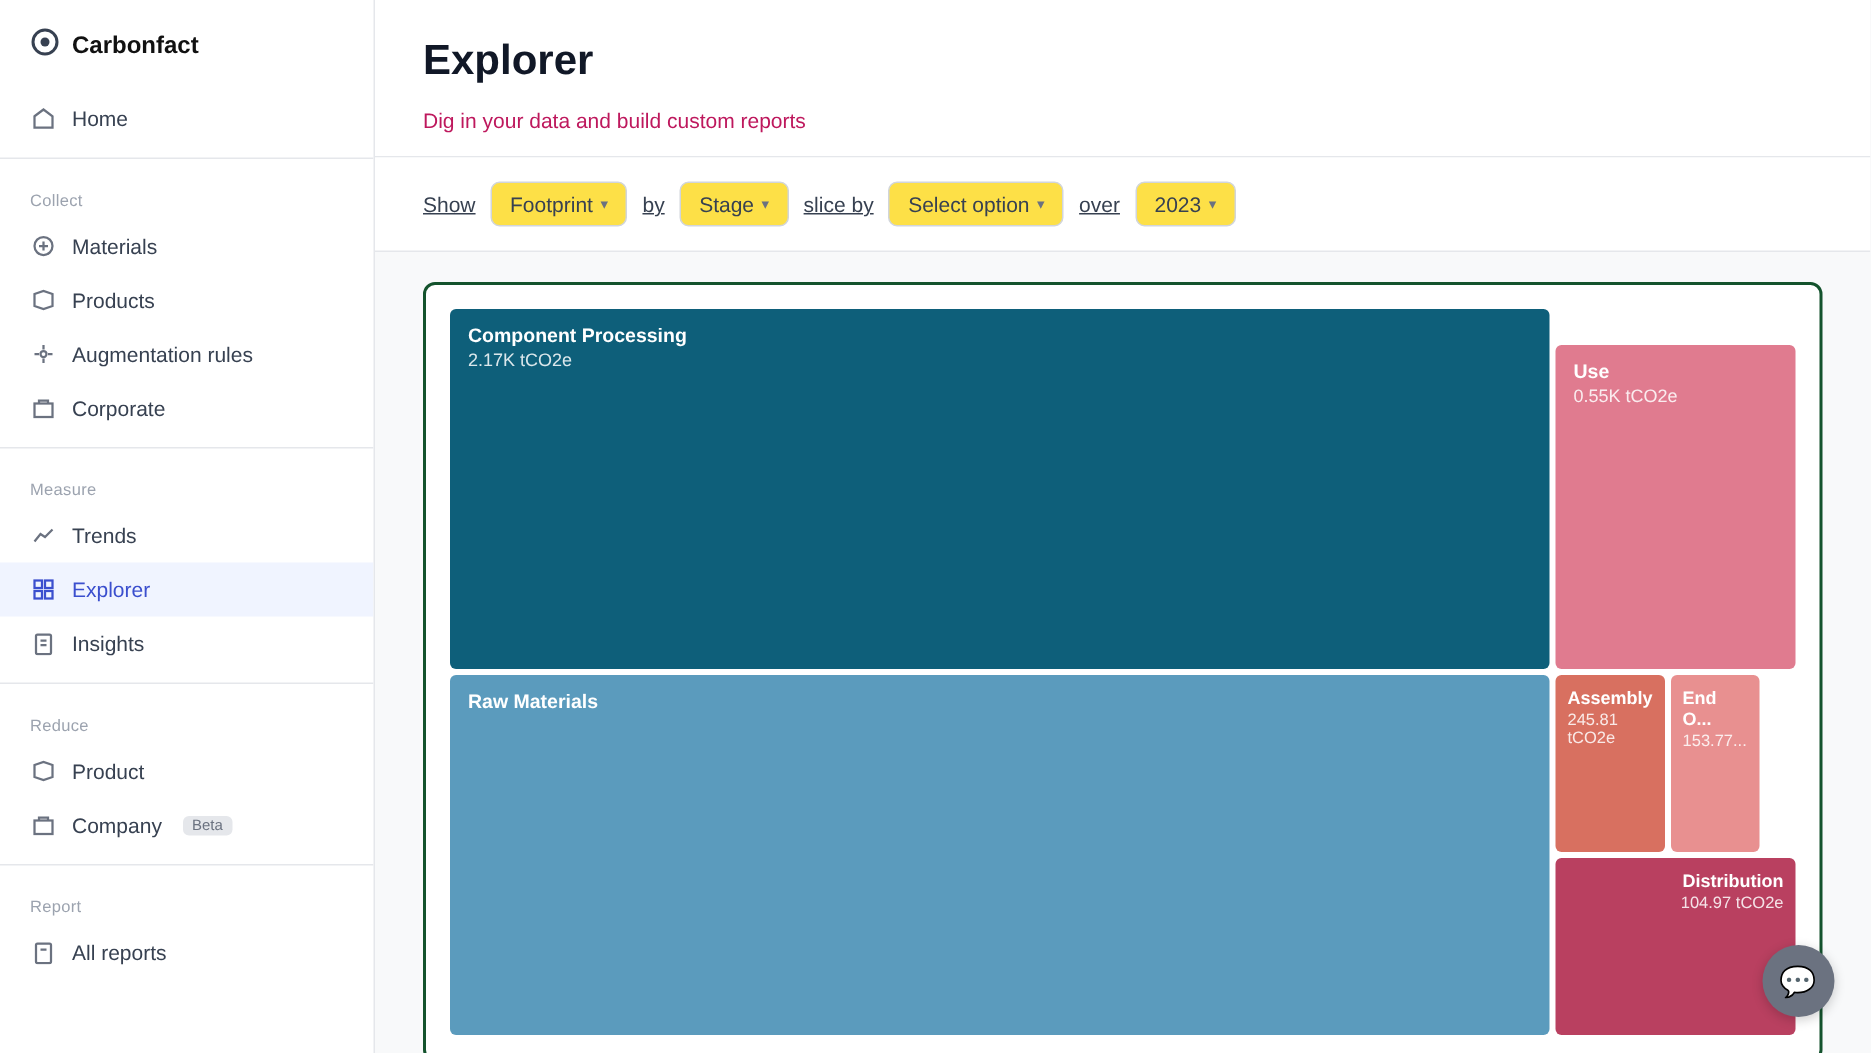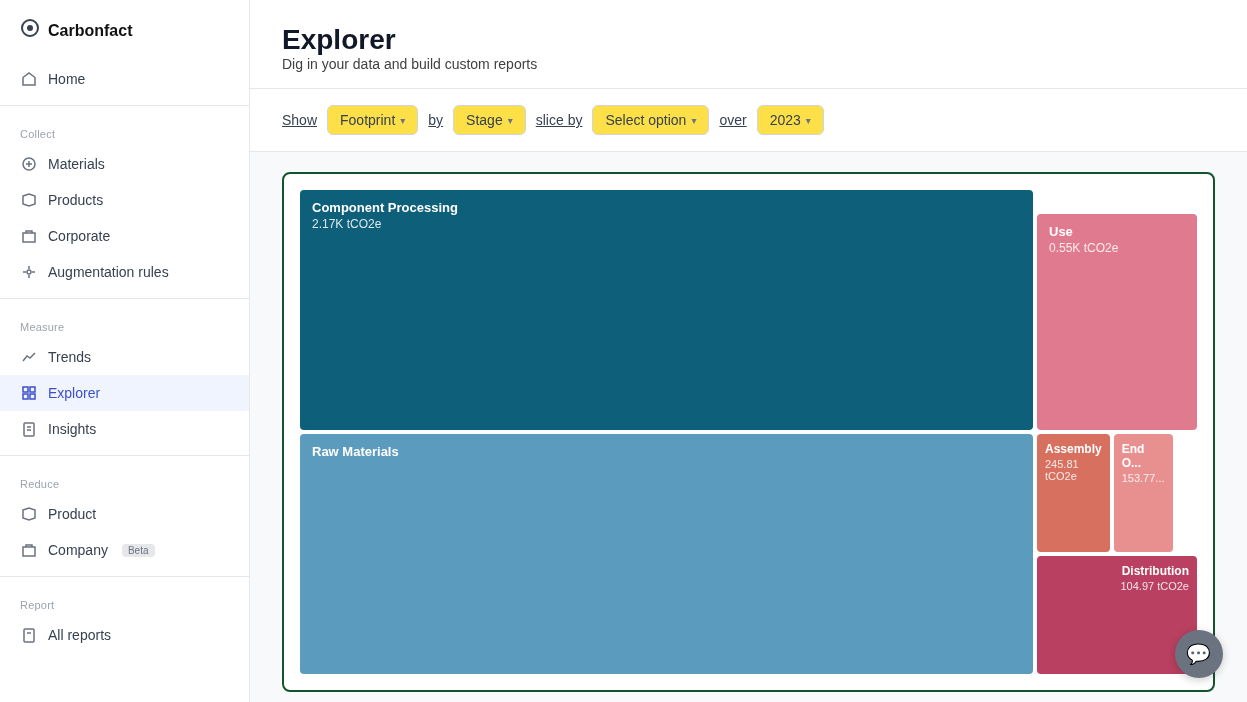--- a/index.html
+++ b/index.html
@@ -89,22 +89,22 @@
       background: #fff;
       border-bottom: 1px solid #e5e7eb;
     }
     .main-title {
       font-size: 28px;
       font-weight: 700;
       color: #111827;
     }
     .main-subtitle {
       font-size: 14px;
-      color: #404040;
-      margin-top: 0;
+      color: #be185d;
+      margin-top: 16px;
     }
 
     
     .controls-bar {
       display: flex;
       align-items: center;
       gap: 10px;
       padding: 16px 32px;
       background: #fff;
       border-bottom: 1px solid #e5e7eb;
@@ -245,35 +245,35 @@
       <svg width="16" height="16" viewBox="0 0 16 16" fill="none">
           <path d="M2 4l6-2 6 2v8l-6 2-6-2V4z" stroke="#6b7280" stroke-width="1.5" fill="none"></path>
         </svg>
     </span>
     <span>Products</span>
   </div>
 
   <div class="sidebar-item">
     <span class="icon">
       <svg width="16" height="16" viewBox="0 0 16 16" fill="none">
+          <path d="M8 2v3M8 11v3M2 8h3M11 8h3" stroke="#6b7280" stroke-width="1.5"></path>
+          <circle cx="8" cy="8" r="2" stroke="#6b7280" stroke-width="1.5"></circle>
+        </svg>
+    </span>
+    <span>Augmentation rules</span>
+  </div>
+
+  <div class="sidebar-item">
+    <span class="icon">
+      <svg width="16" height="16" viewBox="0 0 16 16" fill="none">
           <rect x="2" y="5" width="12" height="9" stroke="#6b7280" stroke-width="1.5" fill="none"></rect>
           <path d="M5 5V3h6v2" stroke="#6b7280" stroke-width="1.5"></path>
         </svg>
     </span>
     <span>Corporate</span>
-  </div>
-
-  <div class="sidebar-item">
-    <span class="icon">
-      <svg width="16" height="16" viewBox="0 0 16 16" fill="none">
-          <path d="M8 2v3M8 11v3M2 8h3M11 8h3" stroke="#6b7280" stroke-width="1.5"></path>
-          <circle cx="8" cy="8" r="2" stroke="#6b7280" stroke-width="1.5"></circle>
-        </svg>
-    </span>
-    <span>Augmentation rules</span>
   </div>
 
   <div class="sidebar-divider"></div>
   <div class="sidebar-section-label">Measure</div>
 
   <div class="sidebar-item">
     <span class="icon">
       <svg width="16" height="16" viewBox="0 0 16 16" fill="none">
           <polyline points="2,12 6,7 9,9 14,4" stroke="#6b7280" stroke-width="1.5" fill="none"></polyline>
         </svg>

